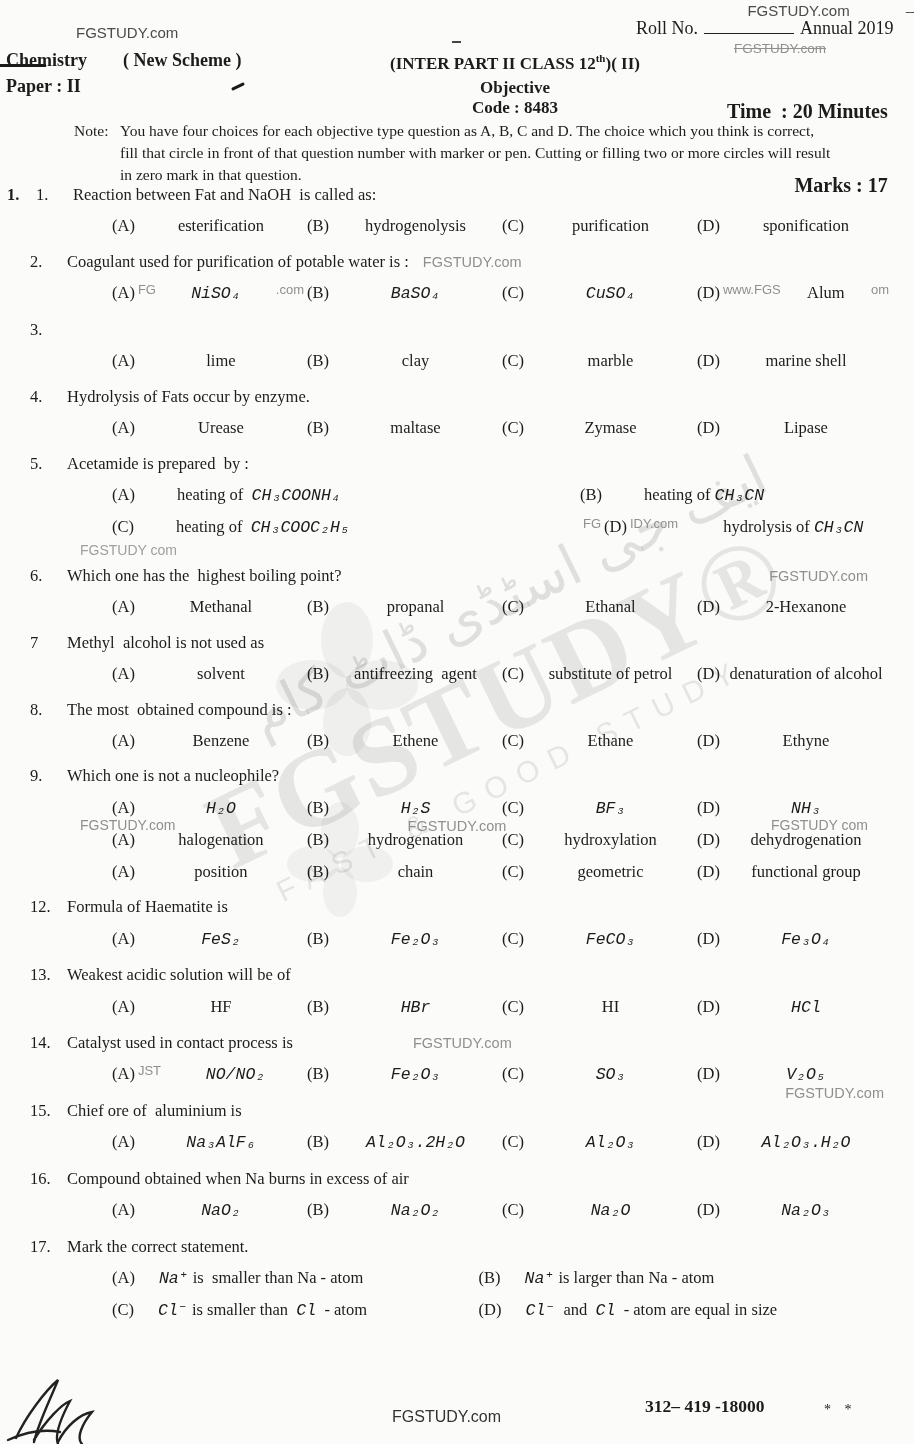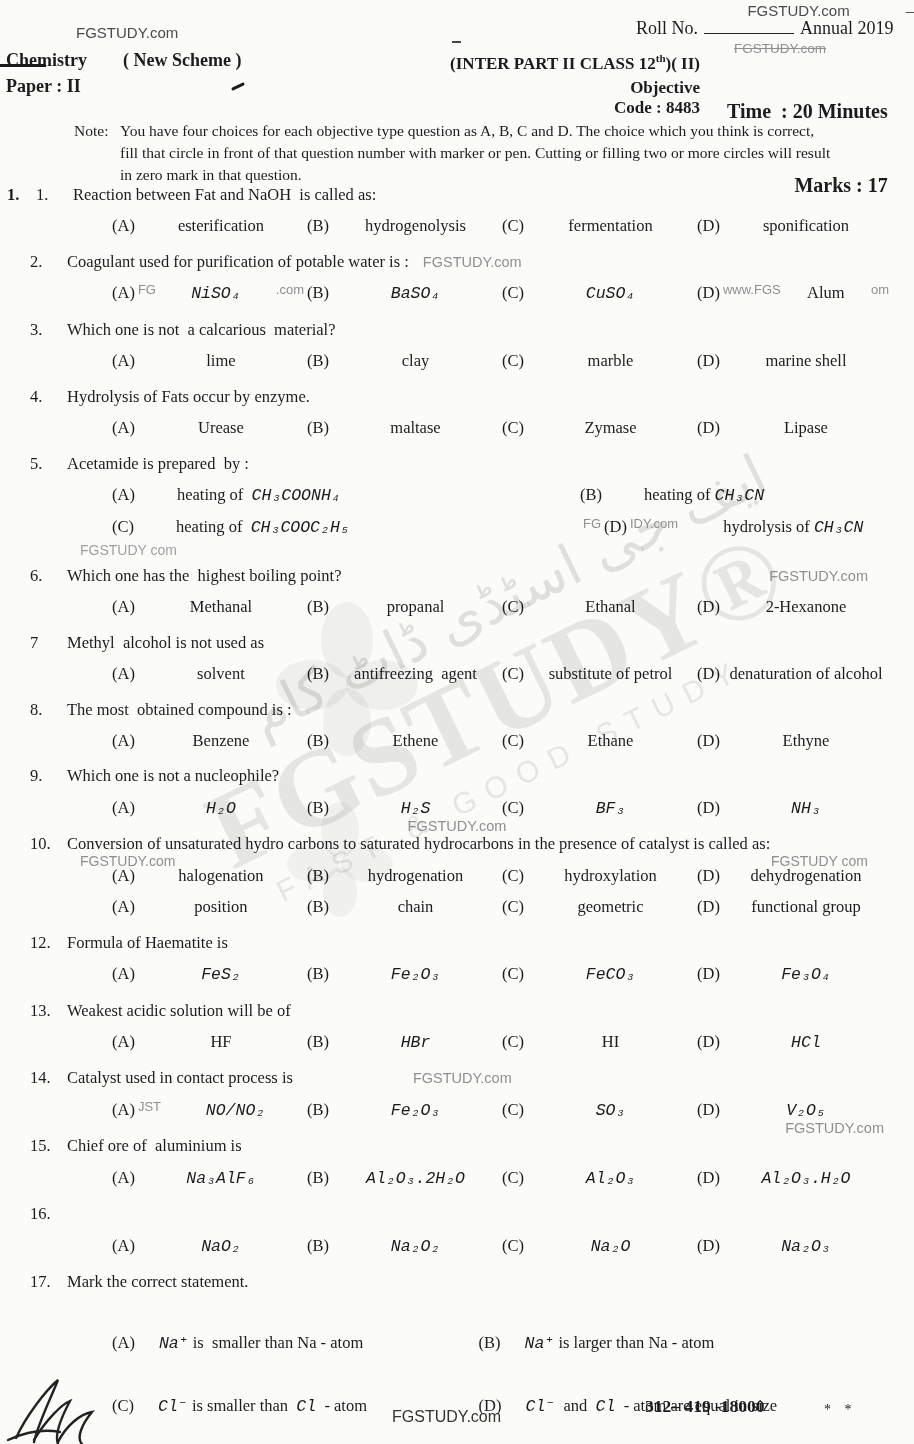--- a/index.html
+++ b/index.html
@@ -15,21 +15,21 @@
   .roll-line{display:inline-block;width:90px;border-bottom:1.6px solid #222;height:15px;margin:0 6px;}
   .roll-wm{position:absolute;left:98px;top:23px;font-family:"Liberation Sans",sans-serif;
            font-size:13.5px;color:#8f8f8f;text-decoration:line-through;}
   .subject-block{position:absolute;left:6px;top:50px;font-weight:bold;font-size:18px;}
   .subject-block .scheme{margin-left:36px;}
   .subject-block .paper{margin-top:5px;}
   .strike-line{position:absolute;left:0;top:64px;width:46px;height:3px;background:#1a1a1a;}
   .penmark{position:absolute;left:231px;top:85px;width:14px;height:3px;background:#1a1a1a;
            border-radius:2px;transform:rotate(-25deg);}
   .smalldash{position:absolute;left:452px;top:41px;width:9px;height:2px;background:#444;}
-  .center-block{position:absolute;left:330px;top:52px;width:370px;text-align:right;
+  .center-block{position:absolute;left:330px;top:52px;width:370px;text-align:center;
                 font-weight:bold;font-size:17px;}
   .center-block sup{font-size:11px;}
   .center-block .subtitle{margin-top:4px;}
   .center-block .code{}
   .right-block{position:absolute;left:727px;top:54px;font-weight:bold;font-size:20px;white-space:pre;text-align:right;}
   .right-block .marks{margin-top:5px;}
   .noteblock{position:absolute;left:74px;top:120px;width:836px;display:flex;
              font-size:15.5px;line-height:1.42;}
   .note-label{width:46px;flex:none;}
   .note-text{white-space:pre-line;}
@@ -44,21 +44,21 @@
   .formula{font-style:italic;font-family:Liberation Mono, monospace;}
   .optrow{display:flex;align-items:baseline;margin-top:10px;padding-left:112px;
           padding-right:22px;font-size:16.5px;line-height:1.3;}
   .cols4 .opt{flex:1;display:flex;align-items:baseline;min-width:0;}
   .cols4 .opttext{flex:1;text-align:center;}
   .cols2 .opt{display:flex;align-items:baseline;}
   .cols2 .opt:first-child{width:60%;flex:none;}
   .cols2 .opt:last-child{flex:1;}
   .cols2 .opttext{margin-left:42px;}
   .qidx-16 .cols2 .opt:first-child{width:47%;}
-  .qidx-16 .cols2 .opttext{margin-left:24px;margin-top:30px;}
+  .qidx-16 .cols2 .opttext{margin-left:24px;}
   .optlabel{flex:none;}
   
   .wm{font-family:"Liberation Sans",sans-serif;color:#8f8f8f;font-style:normal;}
   .wm-sup{font-size:13px;position:relative;top:-4px;margin:0 3px;flex:none;}
   .wm-inline{font-size:14.5px;}
   .wm-pos-after{margin-left:14px;}
   .wm-pos-center{margin-left:120px;}
   .wm-pos-right{margin-left:auto;padding-right:46px;}
   .wm-above{height:12px;margin:3px 0 -3px;padding-left:80px;font-size:14px;opacity:.85;}
   .wm-line{height:0;overflow:visible;display:flex;justify-content:space-between;
@@ -163,21 +163,21 @@
           <div class="opt">
             <span class="optlabel">(A)</span>
             <span class="opttext"><span class="seg">esterification</span></span>
           </div>
           <div class="opt">
             <span class="optlabel">(B)</span>
             <span class="opttext"><span class="seg">hydrogenolysis</span></span>
           </div>
           <div class="opt">
             <span class="optlabel">(C)</span>
-            <span class="opttext"><span class="seg">fermentation</span></span>
+            <span class="opttext"><span class="seg">purification</span></span>
           </div>
           <div class="opt">
             <span class="optlabel">(D)</span>
             <span class="opttext"><span class="seg">sponification</span></span>
           </div>
         </div>
       </div>
       <div class="question qidx-1">
         <div class="qline">
           <span class="qno">2.</span>
@@ -203,21 +203,20 @@
             <span class="optlabel">(D)</span>
             <span class="wm wm-sup">www.FGS</span>
             <span class="opttext"><span class="seg">Alum</span></span>
             <span class="wm wm-sup">om</span>
           </div>
         </div>
       </div>
       <div class="question qidx-2">
         <div class="qline">
           <span class="qno">3.</span>
-          <span class="qtext"><span class="seg">Which one is not  a calcarious  material?</span></span>
         </div>
         <div class="optrow cols4">
           <div class="opt">
             <span class="optlabel">(A)</span>
             <span class="opttext"><span class="seg">lime</span></span>
           </div>
           <div class="opt">
             <span class="optlabel">(B)</span>
             <span class="opttext"><span class="seg">clay</span></span>
           </div>
@@ -376,24 +375,20 @@
             <span class="opttext"><span class="formula">BF₃</span></span>
           </div>
           <div class="opt">
             <span class="optlabel">(D)</span>
             <span class="opttext"><span class="formula">NH₃</span></span>
           </div>
         </div>
         <div class="wm wm-below wm-below-center">FGSTUDY.com</div>
       </div>
       <div class="question qidx-9">
-        <div class="qline">
-          <span class="qno">10.</span>
-          <span class="qtext"><span class="seg">Conversion of unsaturated hydro carbons to saturated hydrocarbons in the presence of catalyst is called as:</span></span>
-        </div>
         <div class="wm-line">
           <span class="wm">FGSTUDY.com</span>
           <span class="wm">FGSTUDY com</span>
         </div>
         <div class="optrow cols4">
           <div class="opt">
             <span class="optlabel">(A)</span>
             <span class="opttext"><span class="seg">halogenation</span></span>
           </div>
           <div class="opt">
@@ -525,20 +520,21 @@
           </div>
           <div class="opt">
             <span class="optlabel">(D)</span>
             <span class="opttext"><span class="formula">Al₂O₃.H₂O</span></span>
           </div>
         </div>
       </div>
       <div class="question qidx-15">
         <div class="qline">
           <span class="qno">16.</span>
+          <span class="qtext"><span class="seg">Compound obtained when Na burns in excess of air</span></span>
         </div>
         <div class="optrow cols4">
           <div class="opt">
             <span class="optlabel">(A)</span>
             <span class="opttext"><span class="formula">NaO₂</span></span>
           </div>
           <div class="opt">
             <span class="optlabel">(B)</span>
             <span class="opttext"><span class="formula">Na₂O₂</span></span>
           </div>

